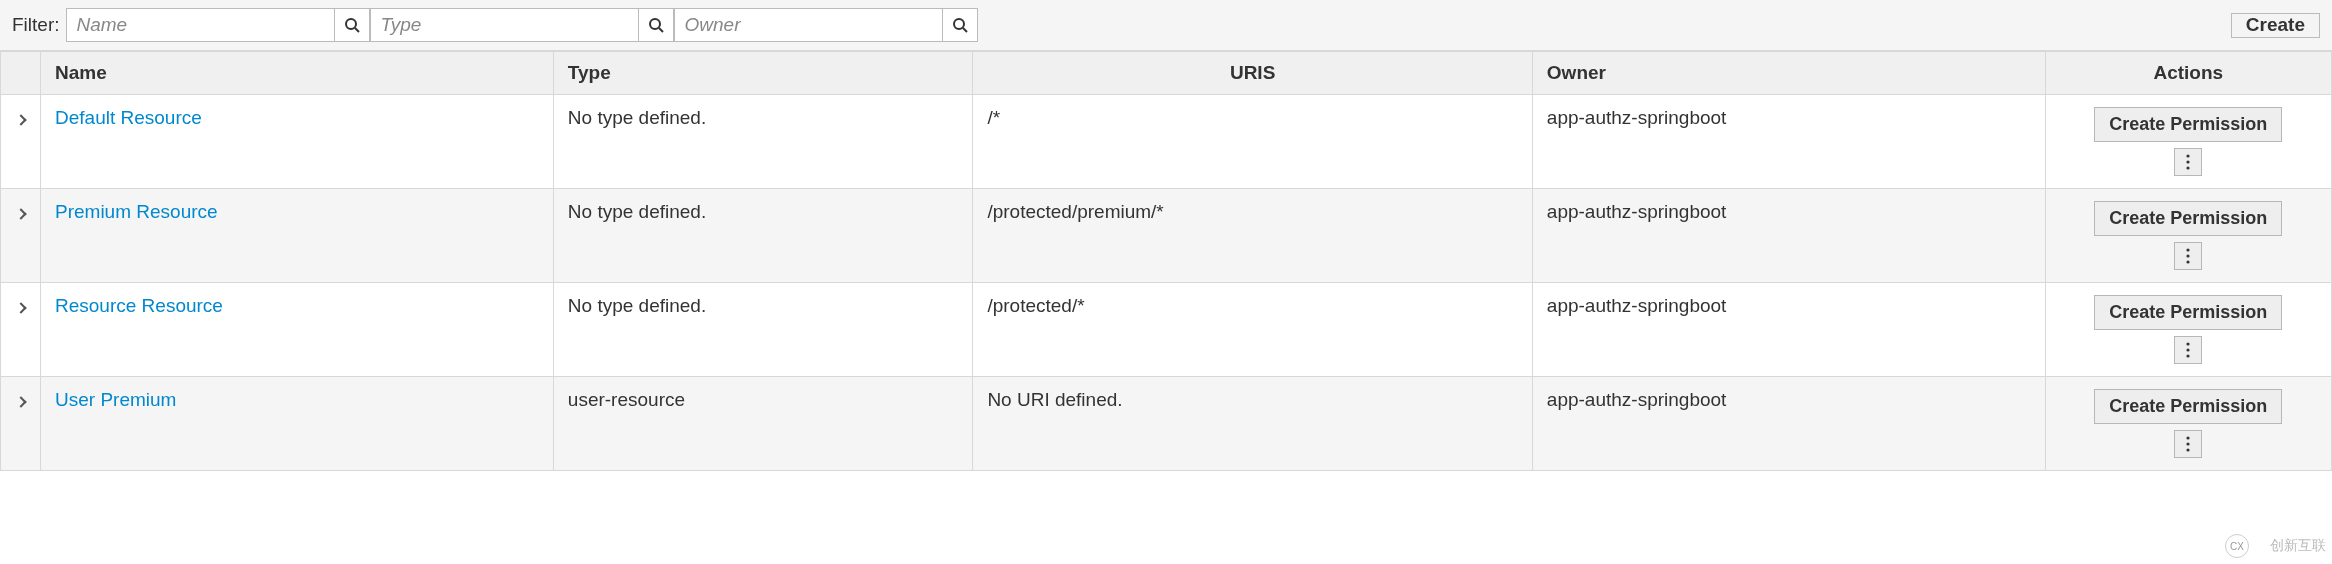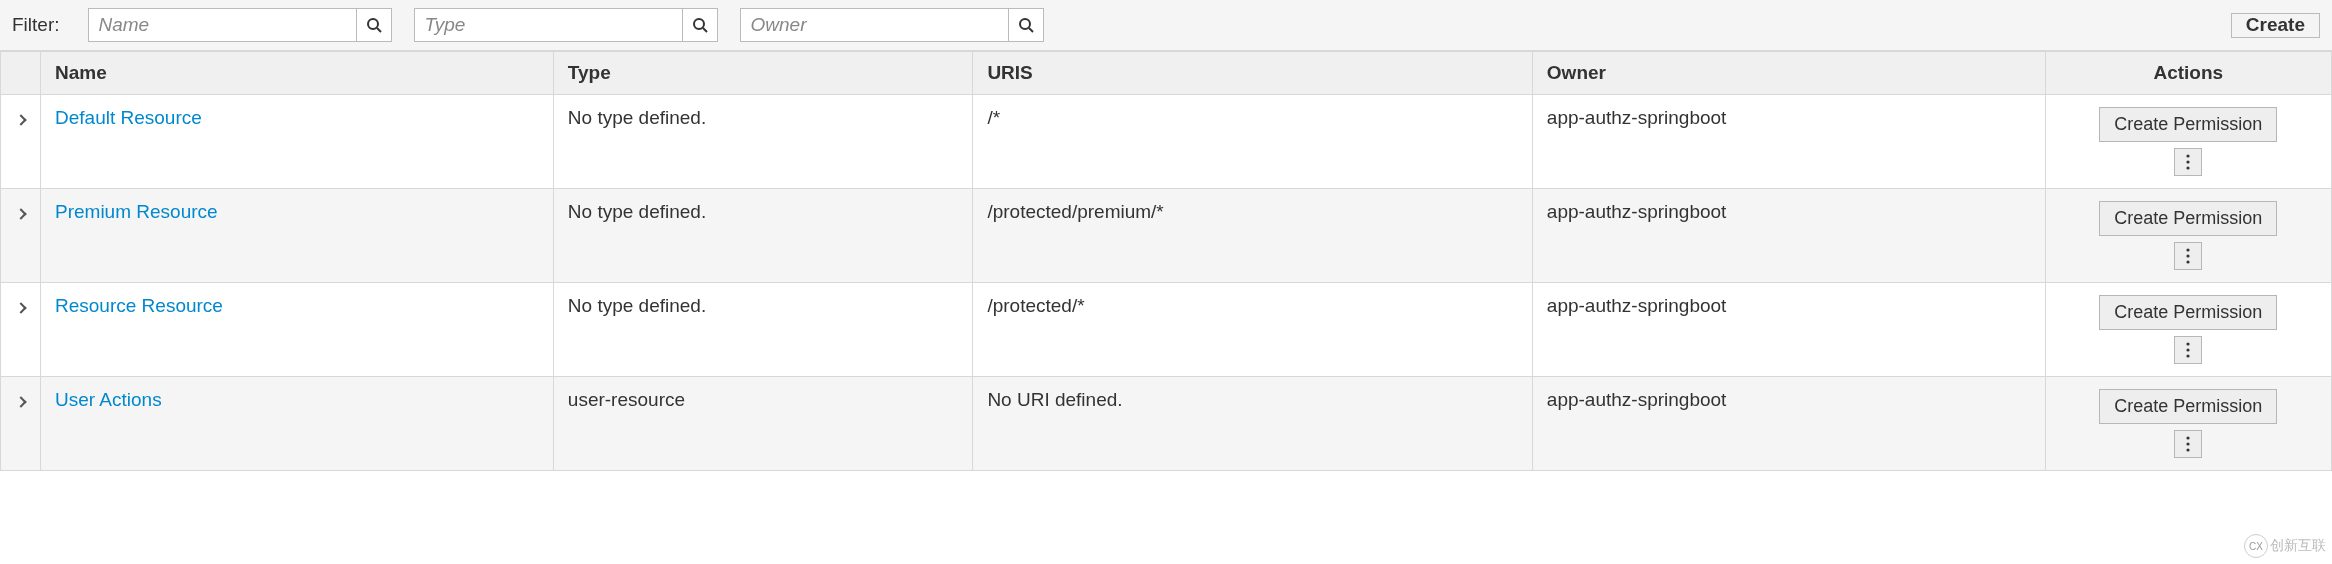--- a/index.html
+++ b/index.html
@@ -9,21 +9,21 @@
     }
     body {
       font-family: -apple-system, BlinkMacSystemFont, "Segoe UI", Helvetica, Arial, sans-serif;
       font-size: 19px;
       color: #333;
       background: #fff;
     }
     .filter-bar {
       display: flex;
       align-items: center;
-      gap: 22px;
+      gap: 0;
       padding: 8px 12px;
       background: #f5f5f5;
       border-bottom: 1px solid #d8d8d8;
     }
     .filter-label {
       font-size: 19px;
       color: #333;
       margin-right: 6px;
     }
     .filter-input-group {
@@ -86,20 +86,21 @@
       width: 40px;
     }
     th.name-col {
       width: 22%;
     }
     th.type-col {
       width: 18%;
     }
     th.uris-col {
       width: 24%;
+      text-align: center;
     }
     th.owner-col {
       width: 22%;
     }
     th.actions-col {
       text-align: center;
       padding-left: 14px;
     }
     tbody tr:nth-child(even) {
       background: #f5f5f5;
@@ -129,21 +130,21 @@
       display: flex;
       flex-direction: column;
       align-items: center;
       gap: 6px;
     }
     .create-permission-btn {
       background: #eeeeee;
       border: 1px solid #b7b7b7;
       color: #333;
       font-size: 18px;
-      font-weight: 400;
+      font-weight: 700;
       padding: 6px 14px;
       cursor: pointer;
     }
     .more-btn {
       background: #eeeeee;
       border: 1px solid #b7b7b7;
       color: #333;
       width: 28px;
       height: 28px;
       display: flex;
@@ -168,21 +169,21 @@
       height: 16px;
     }
     .watermark {
       position: fixed;
       bottom: 6px;
       right: 6px;
       font-size: 14px;
       color: #bbb;
       display: flex;
       align-items: center;
-      gap: 2px;
+      gap: 21px;
     }
     .watermark-circle {
       width: 24px;
       height: 24px;
       border: 1px solid #ccc;
       border-radius: 50%;
       display: flex;
       align-items: center;
       justify-content: center;
       font-size: 10px;
@@ -294,21 +295,21 @@
                 <circle cx="2" cy="2" r="1.6" fill="#333"></circle>
                 <circle cx="2" cy="8" r="1.6" fill="#333"></circle>
                 <circle cx="2" cy="14" r="1.6" fill="#333"></circle>
               </svg>
             </button>
           </div>
         </td>
       </tr>
       <tr>
         <td class="expand-cell"><span class="chevron-right"></span></td>
-        <td class="name-cell"><a href="#">User Actions</a></td>
+        <td class="name-cell"><a href="#">User Premium</a></td>
         <td>user-resource</td>
         <td>No URI defined.</td>
         <td>app-authz-springboot</td>
         <td class="actions-cell">
           <div class="actions-stack">
             <button class="create-permission-btn">Create Permission</button>
             <button class="more-btn">
               <svg class="dots-svg" viewBox="0 0 4 16">
                 <circle cx="2" cy="2" r="1.6" fill="#333"></circle>
                 <circle cx="2" cy="8" r="1.6" fill="#333"></circle>

